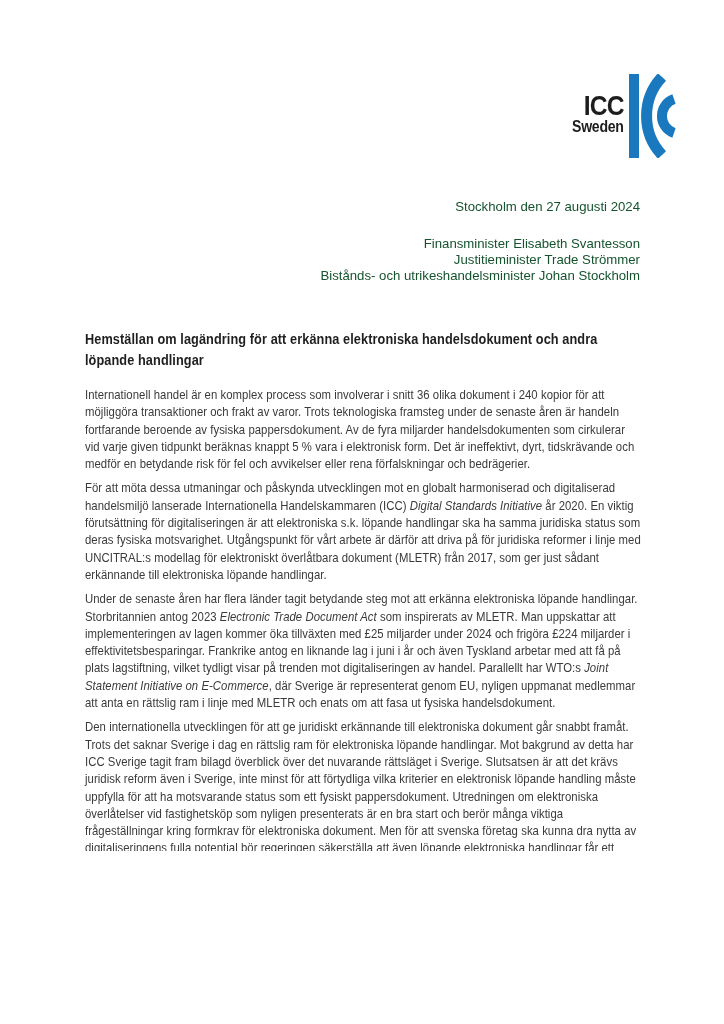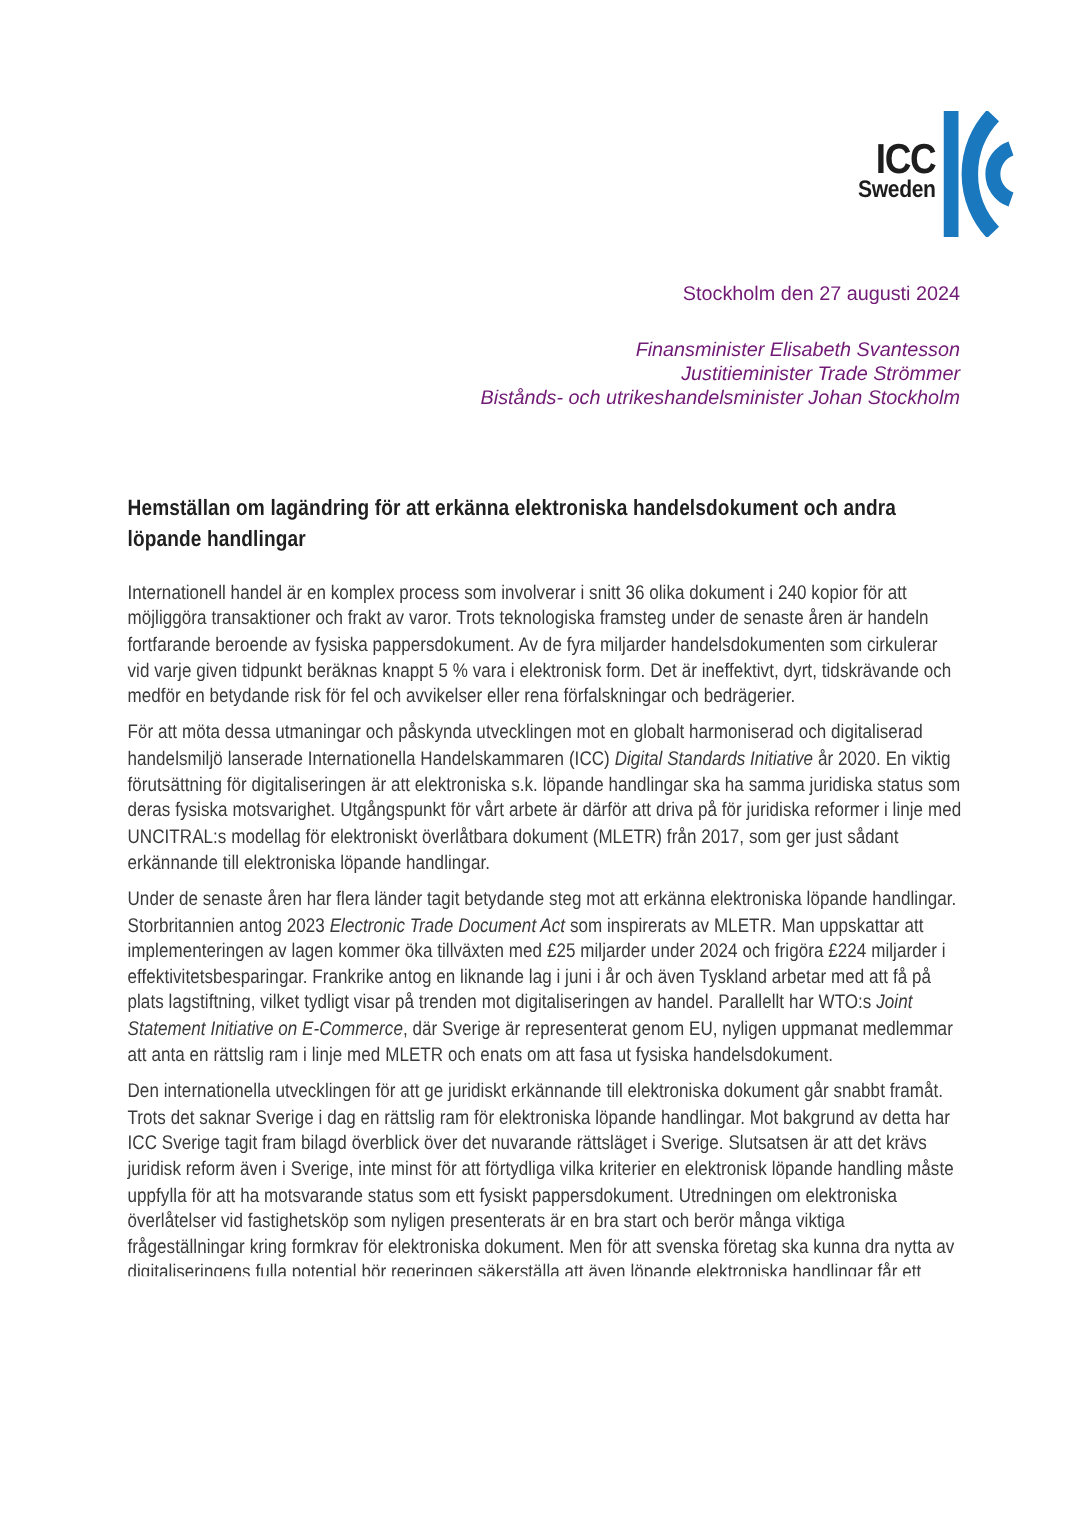--- a/index.html
+++ b/index.html
@@ -30,28 +30,28 @@
     transform: scaleX(0.88);
     transform-origin: 100% 0;
   }
   .logo-title  { font-size: 28px; line-height: 24px; letter-spacing: -1px; }
   .logo-subtitle { font-size: 16px; line-height: 17px; letter-spacing: -0.3px; }
   .logo-mark { display: block; }
 
   
   .header-block {
     position: absolute;
-    top: 188px;
+    top: 199px;
     right: 84px;
     text-align: right;
     font-size: 13.2px;
-    color: #701a75;
+    color: #14532d;
   }
   .dateline { line-height: 16px; margin-bottom: 21px; }
-  .recipient { line-height: 15.8px; font-style: italic; }
+  .recipient { line-height: 15.8px; }
 
   
   .content {
     position: absolute;
     left: 85px;
     top: 326px;
     width: 648px;
     transform: scaleX(0.86);
     transform-origin: 0 0;
   }

